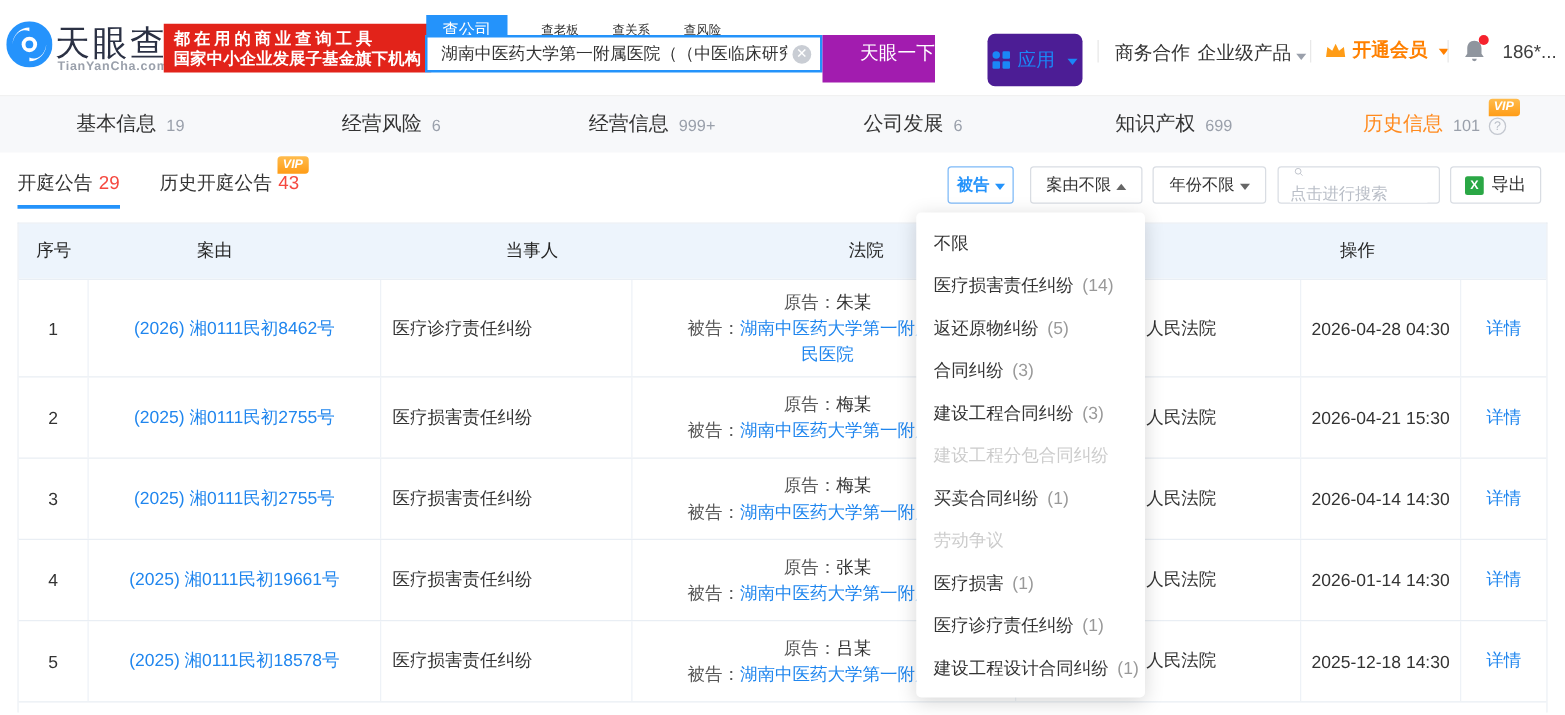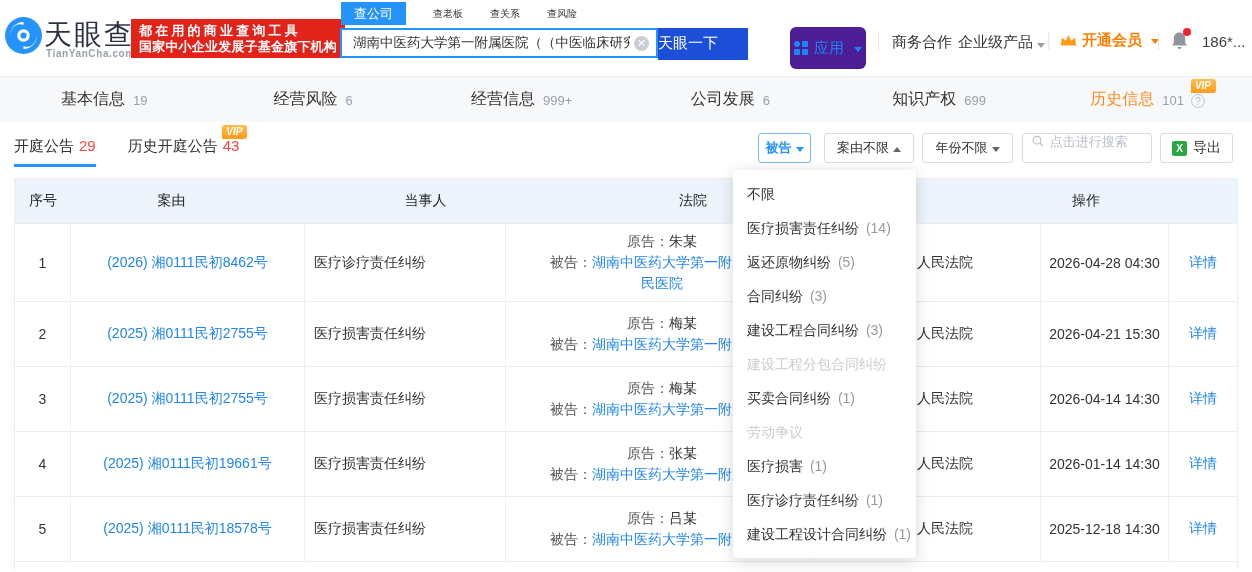--- a/index.html
+++ b/index.html
@@ -8,28 +8,28 @@
   a { text-decoration:none; cursor:pointer; }
 
   
   .logo-icon { position:absolute; left:5px; top:17px; width:37px; height:37px; }
   .logo-name { position:absolute; left:44px; top:16px; font-size:28px; font-weight:normal; color:#2b3144; letter-spacing:2px; }
   .logo-sub  { position:absolute; left:46px; top:48px; font-size:10px; font-weight:bold; color:#9aa0ab; letter-spacing:.6px; }
   .slogan { position:absolute; left:131px; top:19px; background:#e2231a; color:#fff; padding:4px 8px 3px; font-weight:bold; }
   .slogan .l1 { font-size:13px; line-height:16px; letter-spacing:3.2px; }
   .slogan .l2 { font-size:13px; line-height:16px; letter-spacing:.2px; }
 
-  .searchtabs { position:absolute; left:341px; top:2px; height:23px; display:flex; align-items:center; gap:27px; }
+  .searchtabs { position:absolute; left:341px; top:12px; height:23px; display:flex; align-items:center; gap:27px; }
   .schip { font-size:10px; color:#333; cursor:pointer; white-space:nowrap; }
   .schip.active { background:#2493fb; color:#fff; font-size:13px; height:23px; line-height:23px; padding:0 13px; }
 
   .searchbox { position:absolute; left:340px; top:28px; width:318px; height:30px; border:2px solid #2493fb; background:#fff; display:flex; align-items:center; padding:0 26px 0 11px; }
   .sinput { border:none; outline:none; width:100%; font-size:13.5px; color:#333; font-family:inherit; background:transparent; }
   .clearicon { position:absolute; right:7px; top:6px; width:15px; height:15px; border-radius:50%; background:#c9cdd4; color:#fff; font-size:11px; line-height:15px; text-align:center; cursor:pointer; }
-  .searchbtn { position:absolute; left:658px; top:28px; width:90px; height:32px; background:#1d4ed8; color:#fff; font-size:15px; text-align:left; line-height:30px; cursor:pointer; }
+  .searchbtn { position:absolute; left:658px; top:28px; width:90px; height:38px; background:#a21caf; color:#fff; font-size:15px; text-align:right; line-height:30px; cursor:pointer; }
 
   .appchip { position:absolute; left:790px; top:27px; height:42px; width:76px; background:#4c1d95; border-radius:6px; color:#1a87f7; display:flex; align-items:center; justify-content:center; gap:6px; font-size:15px; cursor:pointer; }
   .gridicon { display:inline-grid; grid-template-columns:6px 6px; grid-template-rows:6px 6px; gap:2px; }
   .gridicon i { background:#1a87f7; border-radius:1px; }
   .gridicon i:first-child { border-radius:50%; }
   .hdivider { position:absolute; top:32px; width:1px; height:18px; background:#e8e8e8; }
   .navtext { position:absolute; top:33px; font-size:15px; color:#333; cursor:pointer; white-space:nowrap; }
   .vipentry { position:absolute; left:1060px; top:31px; display:flex; align-items:center; gap:5px; color:#ff8000; font-size:15px; font-weight:bold; cursor:pointer; }
   .bellwrap { position:absolute; left:1170px; top:31px; width:22px; height:22px; cursor:pointer; }
   .belldot { position:absolute; left:13px; top:-3px; width:8px; height:8px; border-radius:50%; background:#f5222d; }
@@ -57,21 +57,21 @@
   .subtab { position:relative; display:inline-flex; align-items:baseline; gap:5px; margin-right:32px; padding-bottom:11px; cursor:pointer; }
   .stlabel { font-size:15px; color:#333; }
   .stcount { font-size:15px; color:#f5483f; }
   .subtab.active::after { content:""; position:absolute; left:0; right:0; bottom:0; height:3px; background:#2493fb; }
   .subtab .vipbadge { position:absolute; top:-12px; right:-8px; }
 
   .fbtn { position:absolute; top:133px; height:30px; border:1px solid #d9dde3; border-radius:3px; background:#fff; display:flex; align-items:center; justify-content:center; font-size:13px; color:#333; cursor:pointer; }
   .f-role { left:758px; width:53px; border-color:#7db9f8; color:#2493fb; font-weight:bold; }
   .f-cause { left:824px; width:90px; }
   .f-year { left:922px; width:91px; }
-  .f-search { position:absolute; left:1022px; top:133px; width:130px; height:30px; border:1px solid #d9dde3; border-radius:3px; display:flex; align-items:flex-start; gap:6px; padding:0 9px; background:#fff; }
+  .f-search { position:absolute; left:1022px; top:133px; width:130px; height:30px; border:1px solid #d9dde3; border-radius:3px; display:flex; align-items:flex-start; gap:6px; padding:0 9px; background:#fff;flex-direction:column; }
   .f-search input { border:none; outline:none; width:100%; font-size:13px; color:#333; font-family:inherit; }
   .f-search input::placeholder { color:#b9bec7; }
   .f-export { position:absolute; left:1160px; top:133px; width:73px; height:30px; border:1px solid #d9dde3; border-radius:3px; display:flex; align-items:center; justify-content:center; gap:6px; font-size:14px; color:#333; background:#fff; cursor:pointer; }
   .xlsicon { width:15px; height:15px; background:#2aa745; border-radius:2px; color:#fff; font-size:10px; font-weight:bold; line-height:15px; text-align:center; }
 
   
   .table { position:absolute; left:14px; top:178px; width:1224px; border:1px solid #e9eef4; border-bottom:none; }
   .thead { display:flex; height:44px; background:#edf4fc; }
   .thead .hcell { display:flex; align-items:center; justify-content:center; font-size:14px; color:#262626; }
   .c1{width:56px;} .c2{width:234px;} .c3{width:201px;} .c4{width:307px;} .c5{width:228px;} .c6{width:128px;} .c7{width:70px; flex:1;}

